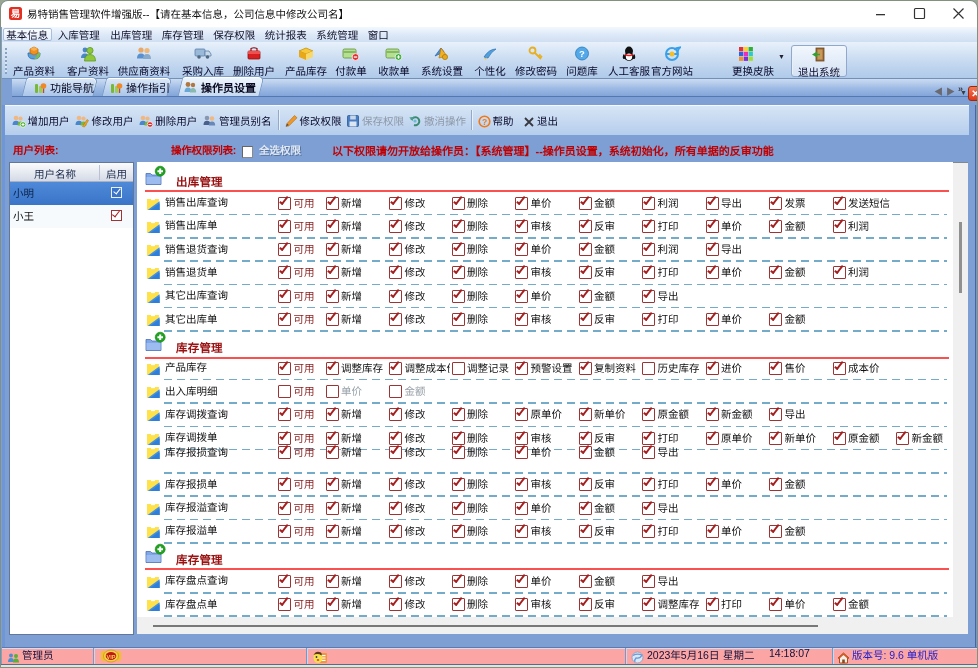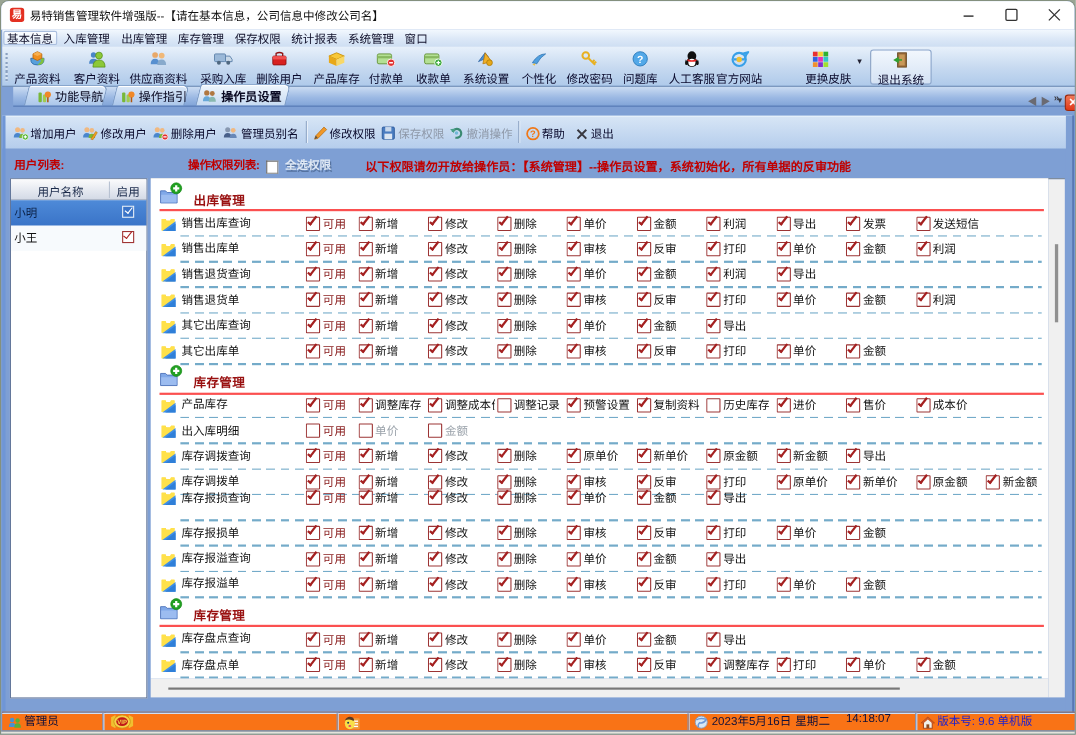--- a/index.html
+++ b/index.html
@@ -55,21 +55,21 @@
 .cl.gray{color:#9aa2aa}
 .sectitle{font-size:11.5px;font-weight:bold;color:#991111;letter-spacing:0.2px;white-space:nowrap}
 .secline{width:804px;height:2px;background:#fb5050}
 .dash{width:783px;height:1.5px;background:repeating-linear-gradient(90deg,#74abc9 0 8px,rgba(0,0,0,0) 8px 13px)}
 
 #vtrack{position:absolute;left:952px;top:162px;width:15px;height:471px;background:#f0f0f0}
 #vthumb{position:absolute;left:6px;top:59px;width:3px;height:71px;background:#909090}
 #htrack{position:absolute;left:136px;top:616px;width:816px;height:17px;background:#f0f0f0}
 #hthumb{position:absolute;left:16px;top:8px;width:665px;height:2px;background:#787878}
 
-#sbar{position:absolute;left:1px;top:646px;width:976px;height:17px;background:#f97316;border-top:1px solid #5a7ab0;box-shadow:inset 0 1px 0 #cfdef4}
+#sbar{position:absolute;left:1px;top:646px;width:976px;height:17px;background:#fca5a5;border-top:1px solid #5a7ab0;box-shadow:inset 0 1px 0 #cfdef4}
 #sbar .seg{position:absolute;top:0;height:17px;border-right:1px solid #7b96c2;box-shadow:1px 0 0 #c8d8ee}
 #sbar .stx{position:absolute;top:-1px;font-size:10.5px;color:#10103a;white-space:nowrap}
 #botedge{position:absolute;left:0;top:663px;width:978px;height:5px;background:#e4e4da;border-top:1px solid #5a6a8a;border-bottom:2px solid #87927a}
 
 #lframe{position:absolute;left:1px;top:104px;width:3px;height:559px;background:#6f96d6}
 #rframe{position:absolute;left:968px;top:104px;width:9px;height:559px;background:#7e9fd4;border-right:3px solid #6f96d6}
 #rline{position:absolute;left:974px;top:104px;width:1px;height:559px;background:#48659e}
 </style></head>
 <body>
 <div id="win">

